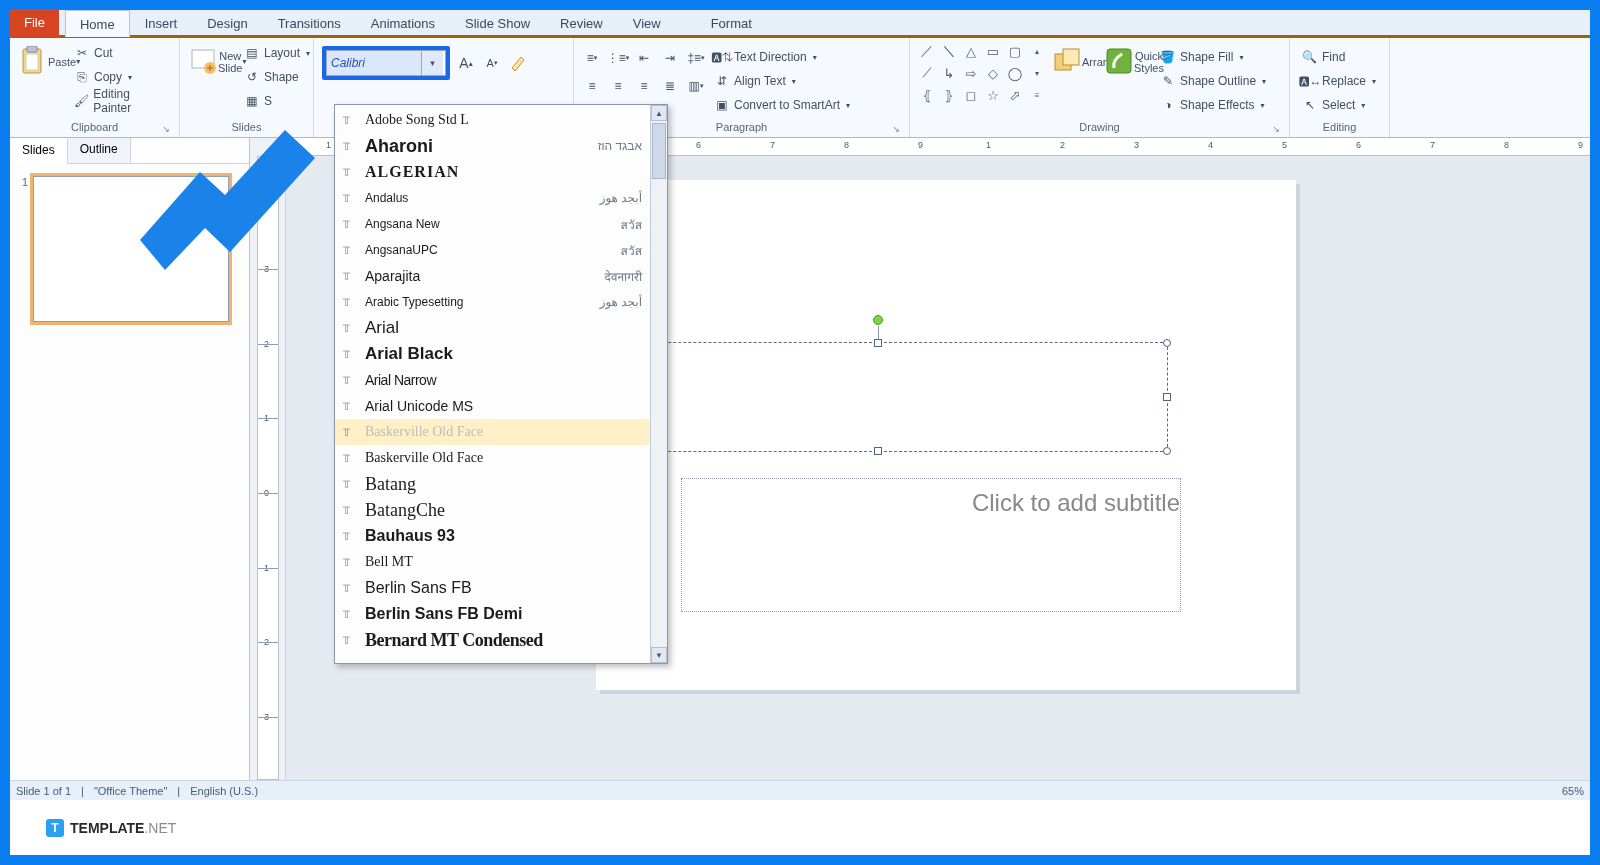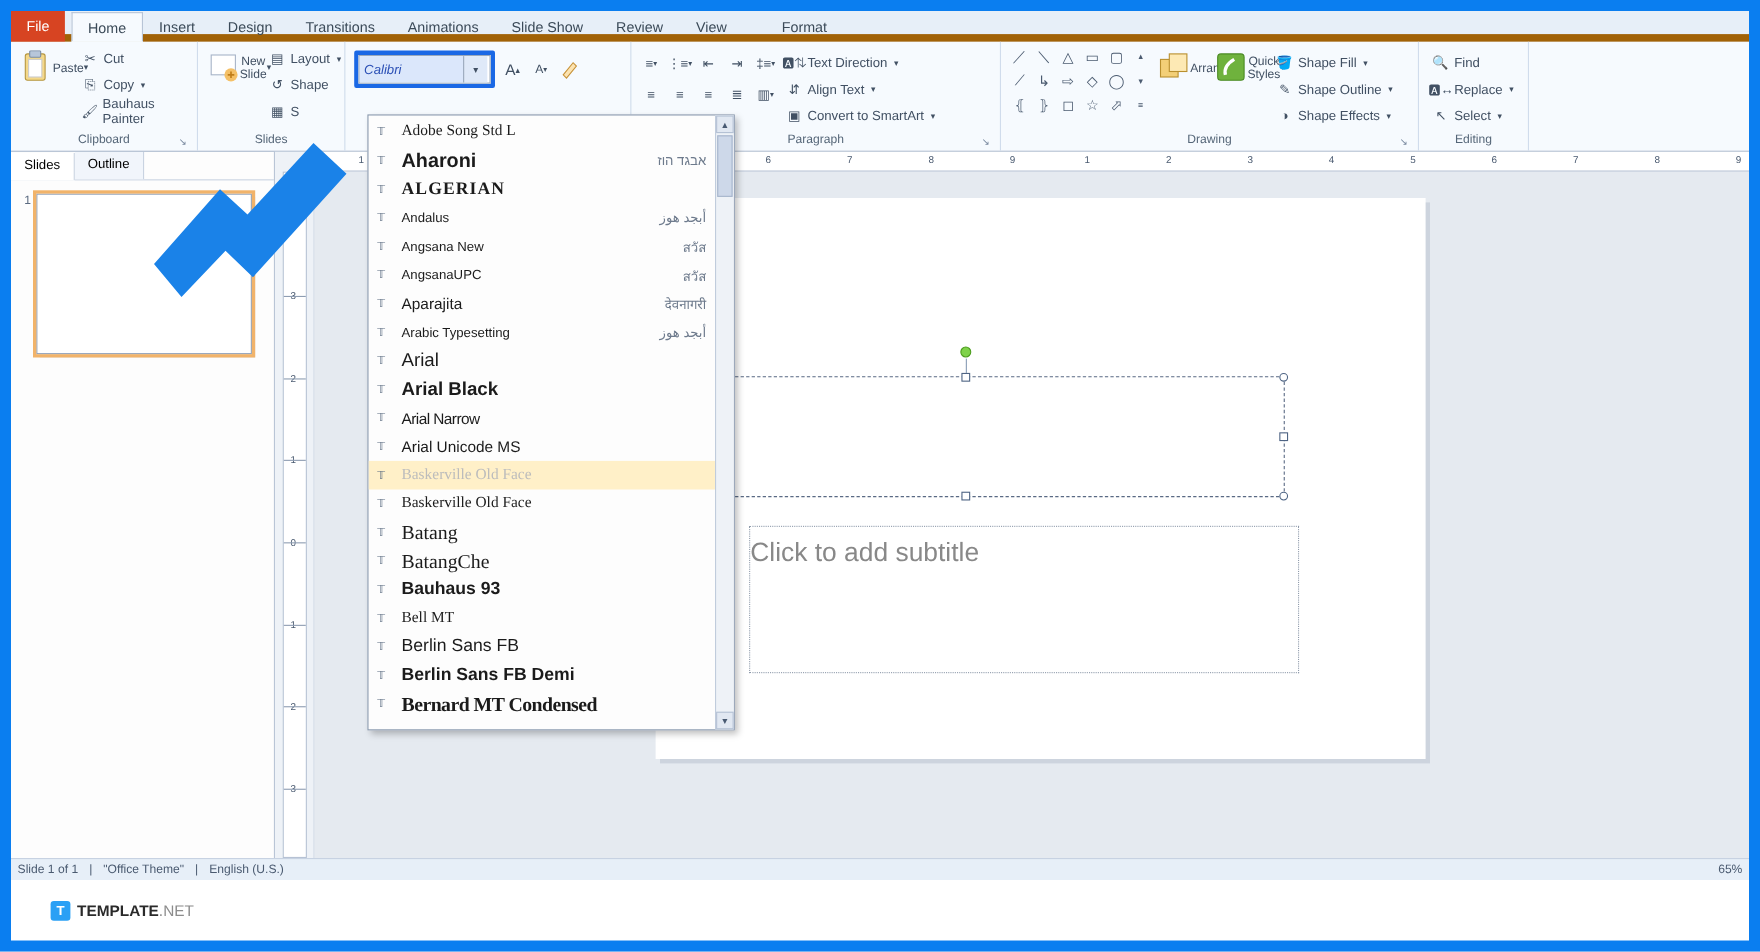--- a/index.html
+++ b/index.html
@@ -1,19 +1,19 @@
 <!DOCTYPE html>
 <html><head>
   <meta charset="utf-8">
   <style>
     * { margin:0; padding:0; box-sizing:border-box; font-family:"Segoe UI",Tahoma,sans-serif; }
     body { width:1600px; height:865px; background:#0a7ef0; position:relative; overflow:hidden; }
     .frame { position:absolute; top:10px; left:10px; right:10px; bottom:10px; background:#fff; }
     .titlebar { height:8px; background:#e7eff8; border-bottom:1px solid #c8d0db; }
-    .ribbon-tabs { height:28px; display:flex; align-items:flex-start; background:#e7eff8; border-bottom:7px solid #a16207; }
+    .ribbon-tabs { height:28px; display:flex; align-items:center; background:#e7eff8; border-bottom:3px solid #a16207; }
     .file-tab { background:#d74422; color:#fff; height:28px; line-height:28px; padding:0 14px; font-size:13px; margin-right:6px; }
     .tab { height:27px; line-height:27px; padding:0 14px; font-size:13px; color:#3b4a58; border:1px solid transparent; border-bottom:none; }
     .tab.active { background:#f6fafe; border-color:#b7c4d6; border-bottom:1px solid #f6fafe; position:relative; top:1px; }
     .ctx-tab-group { margin-left:auto; color:#fff; background:#e79b1a; height:14px; line-height:14px; font-size:9px; padding:0 10px; position:absolute; top:0; left:700px; }
     .ribbon { height:100px; background:#f6fafe; border-bottom:1px solid #abb9cc; display:flex; position:relative; }
     .group { border-right:1px solid #d0dcec; padding:4px 8px 2px; display:flex; flex-direction:column; justify-content:space-between; }
     .group-label { text-align:center; font-size:11px; color:#556678; height:16px; line-height:16px; position:relative; }
     .glc { position:absolute; right:0; top:2px; width:10px; height:10px; font-size:9px; color:#7a8aa0; }
     .group-body { display:flex; gap:4px; flex:1; align-items:flex-start; }
     .bigbtn { display:flex; flex-direction:row; align-items:center; width:48px; padding-top:2px; font-size:11px; color:#415063; line-height:1.1; text-align:center; }
@@ -46,21 +46,21 @@
     .canvas-area { flex:1; background:#e5eaf0; position:relative; overflow:hidden; }
     .h-ruler { height:18px; background:#fff; border-bottom:1px solid #b6c2d4; margin-left:0; position:relative; }
     .h-ruler .lbl { position:absolute; top:2px; font-size:9px; color:#4a5a70; }
     .slide { position:absolute; top:42px; left:310px; width:700px; height:510px; background:#fff; box-shadow:4px 4px 0 #cdd4de; }
     .sel-box { position:absolute; border:1px dashed #5a6a84; }
     .sel-box.title { top:162px; left:-8px; width:580px; height:110px; }
     .handle { position:absolute; width:8px; height:8px; background:#fff; border:1px solid #4e6484; }
     .rot { position:absolute; width:10px; height:10px; border-radius:50%; background:#7fd24a; border:1px solid #4d9d1e; top:-28px; left:50%; transform:translateX(-50%); }
     .rot::after{content:"";position:absolute;top:10px;left:4px;width:1px;height:18px;background:#889cb5;}
     .sub-box { position:absolute; top:298px; left:85px; width:500px; height:134px; border:1px dotted #8f9bab; }
-    .sub-box .ph { text-align:left; font-size:24px; color:#888; padding-top:10px; }
+    .sub-box .ph { text-align:right; font-size:24px; color:#888; padding-top:10px; }
 
     .font-dd { position:absolute; top:94px; left:324px; width:334px; height:560px; background:#fdfdfd; border:1px solid #8797ad; box-shadow:3px 3px 6px rgba(0,0,0,.25); z-index:50; display:flex; }
     .font-dd .list { flex:1; overflow:hidden; padding:2px 0; }
     .font-dd .scrollbar { width:17px; background:#eef2f7; border-left:1px solid #c0ccdc; position:relative; }
     .font-dd .scrollbar .arr { height:16px; background:#e1e8f2; border:1px solid #b4c1d4; font-size:8px; display:flex; align-items:center; justify-content:center; color:#485a72; }
     .font-dd .scrollbar .thumb-sc { position:absolute; top:18px; left:1px; right:1px; height:56px; background:#cdd8e9; border:1px solid #a6b5cb; }
     .font-row { display:flex; align-items:center; height:26px; padding:0 8px; font-size:14px; gap:8px; }
     .font-row .tt { font-size:10px; color:#5d6d82; font-family:serif; width:14px; }
     .font-row .sample{ color:#6d7a8c; font-size:12px; margin-left:auto; }
     .font-row.hl { background:#fff0c8; }
@@ -116,21 +116,21 @@
               <span class="smico">✂</span>
               <span>Cut</span>
             </div>
           <div class="smbtn">
               <span class="smico">⎘</span>
               <span>Copy</span>
               <span style="font-size:8px;margin-left:2px">▾</span>
             </div>
           <div class="smbtn">
               <span class="smico">🖌</span>
-              <span>Bauhaus Painter</span>
+              <span>Editing Painter</span>
             </div>
         </div>
       </div>
       <div class="group-label"><span>Clipboard</span><span class="glc">↘</span></div>
     </div>
 
     <div class="group" style="width:134px">
       <div class="group-body">
         <div class="bigbtn">
           <div class="ic">

